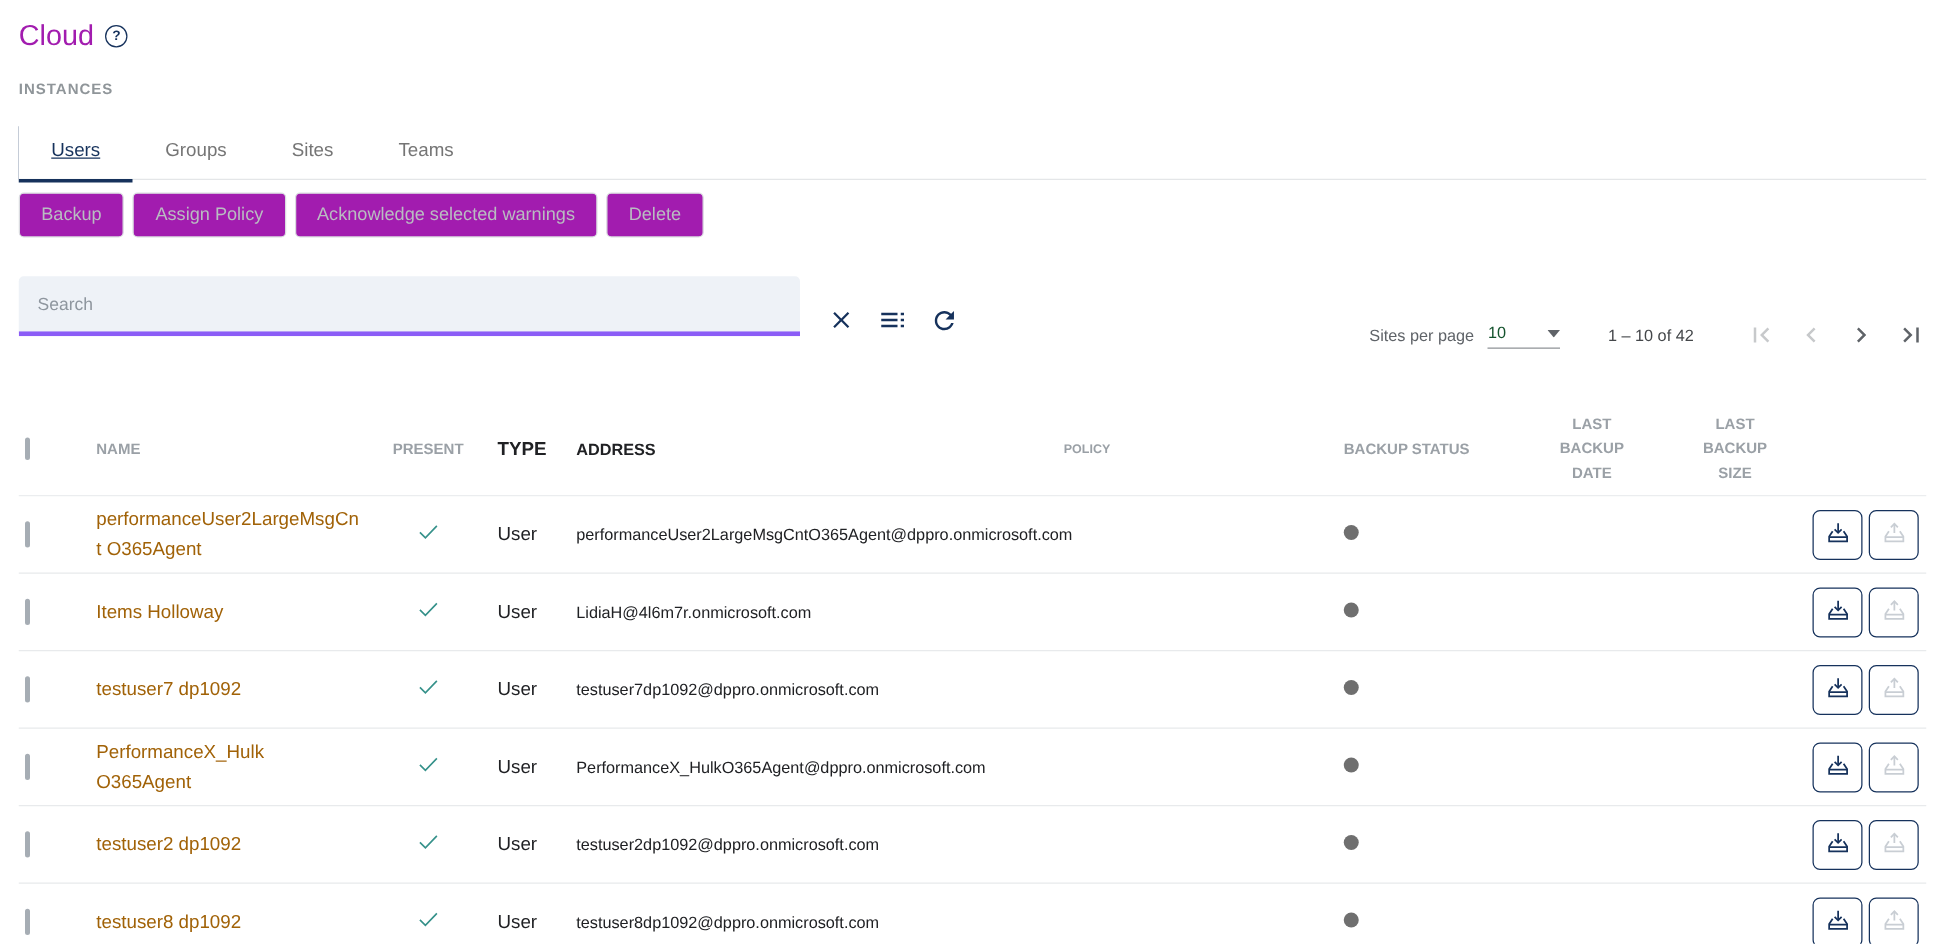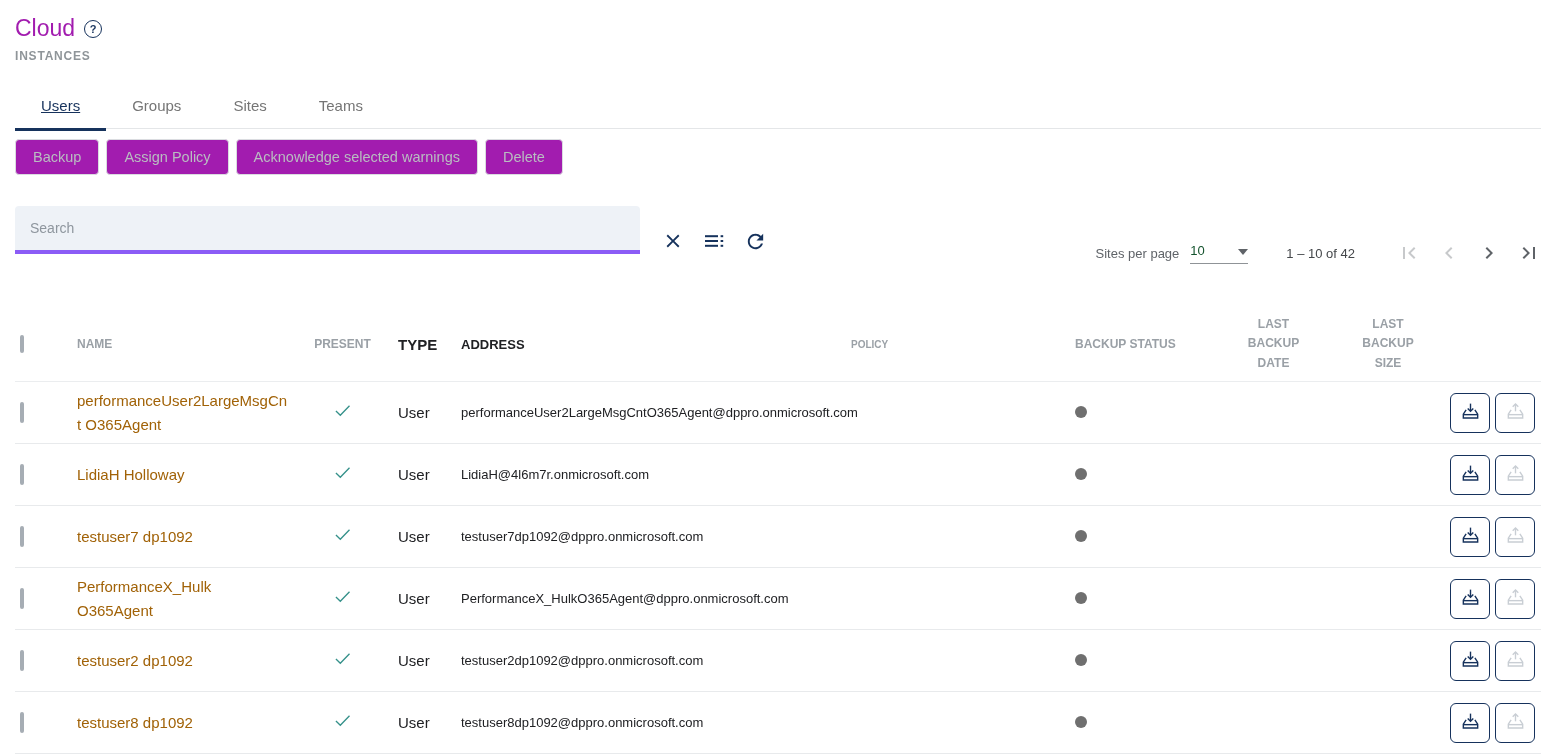--- a/index.html
+++ b/index.html
@@ -6,21 +6,21 @@
   html, body { width: 1556px; height: 755px; overflow: hidden; background: #fff;
     font-family: "Liberation Sans", sans-serif; color: #202124; }
   .container { padding: 0 15px; }
 
   
   .title-row { display: flex; align-items: center; gap: 9px; margin-top: 15px; }
   .page-title { font-size: 23px; color: #a21caf; font-weight: 400; }
   .help-icon { width: 18px; height: 18px; border: 1.5px solid #16325c; border-radius: 50%;
     color: #16325c; font-size: 11px; font-weight: bold; display: flex; align-items: center;
     justify-content: center; cursor: pointer; }
-  .subtitle { margin-top: 7px; font-size: 12px; font-weight: bold; color: #8f9599;
+  .subtitle { margin-top: 22px; font-size: 12px; font-weight: bold; color: #8f9599;
     letter-spacing: .8px; }
 
   
   .tabs { margin-top: 20px; display: flex; border-bottom: 1px solid #e4e6e8; }
   .tab { padding: 14px 26px; font-size: 15px; color: #757575; cursor: pointer; }
   .tab.active { color: #16325c; text-decoration: underline; font-weight: 400;
     box-shadow: 0 3px 0 0 #16325c; }
 
   
   .toolbar { margin-top: 10px; display: flex; gap: 7px; }
@@ -216,21 +216,21 @@
             <path d="M7 10.2l-3.2 4.9v4.4h16.4v-4.4L17 10.2"></path>
                   <path d="M3.8 15.6h16.4"></path>
           </svg>
         </span>
       </button>
     </div>
   </div>
 
   <div class="trow">
     <div class="cell-check"><span class="checkbox"></span></div>
-    <div class="cell-name"><span class="name-link">LidiaH Holloway</span></div>
+    <div class="cell-name"><span class="name-link">Items Holloway</span></div>
     <div class="cell-present">
       <span class="check-icon">
         <svg viewBox="0 0 24 24" width="21" height="21" fill="none" stroke="currentColor" stroke-width="1.5">
                 <path d="M4.5 12.5l5 5L20 6.5"></path>
               </svg>
       </span>
     </div>
     <div class="cell-type">User</div>
     <div class="cell-address">LidiaH@4l6m7r.onmicrosoft.com</div>
     <div class="cell-policy"></div>

